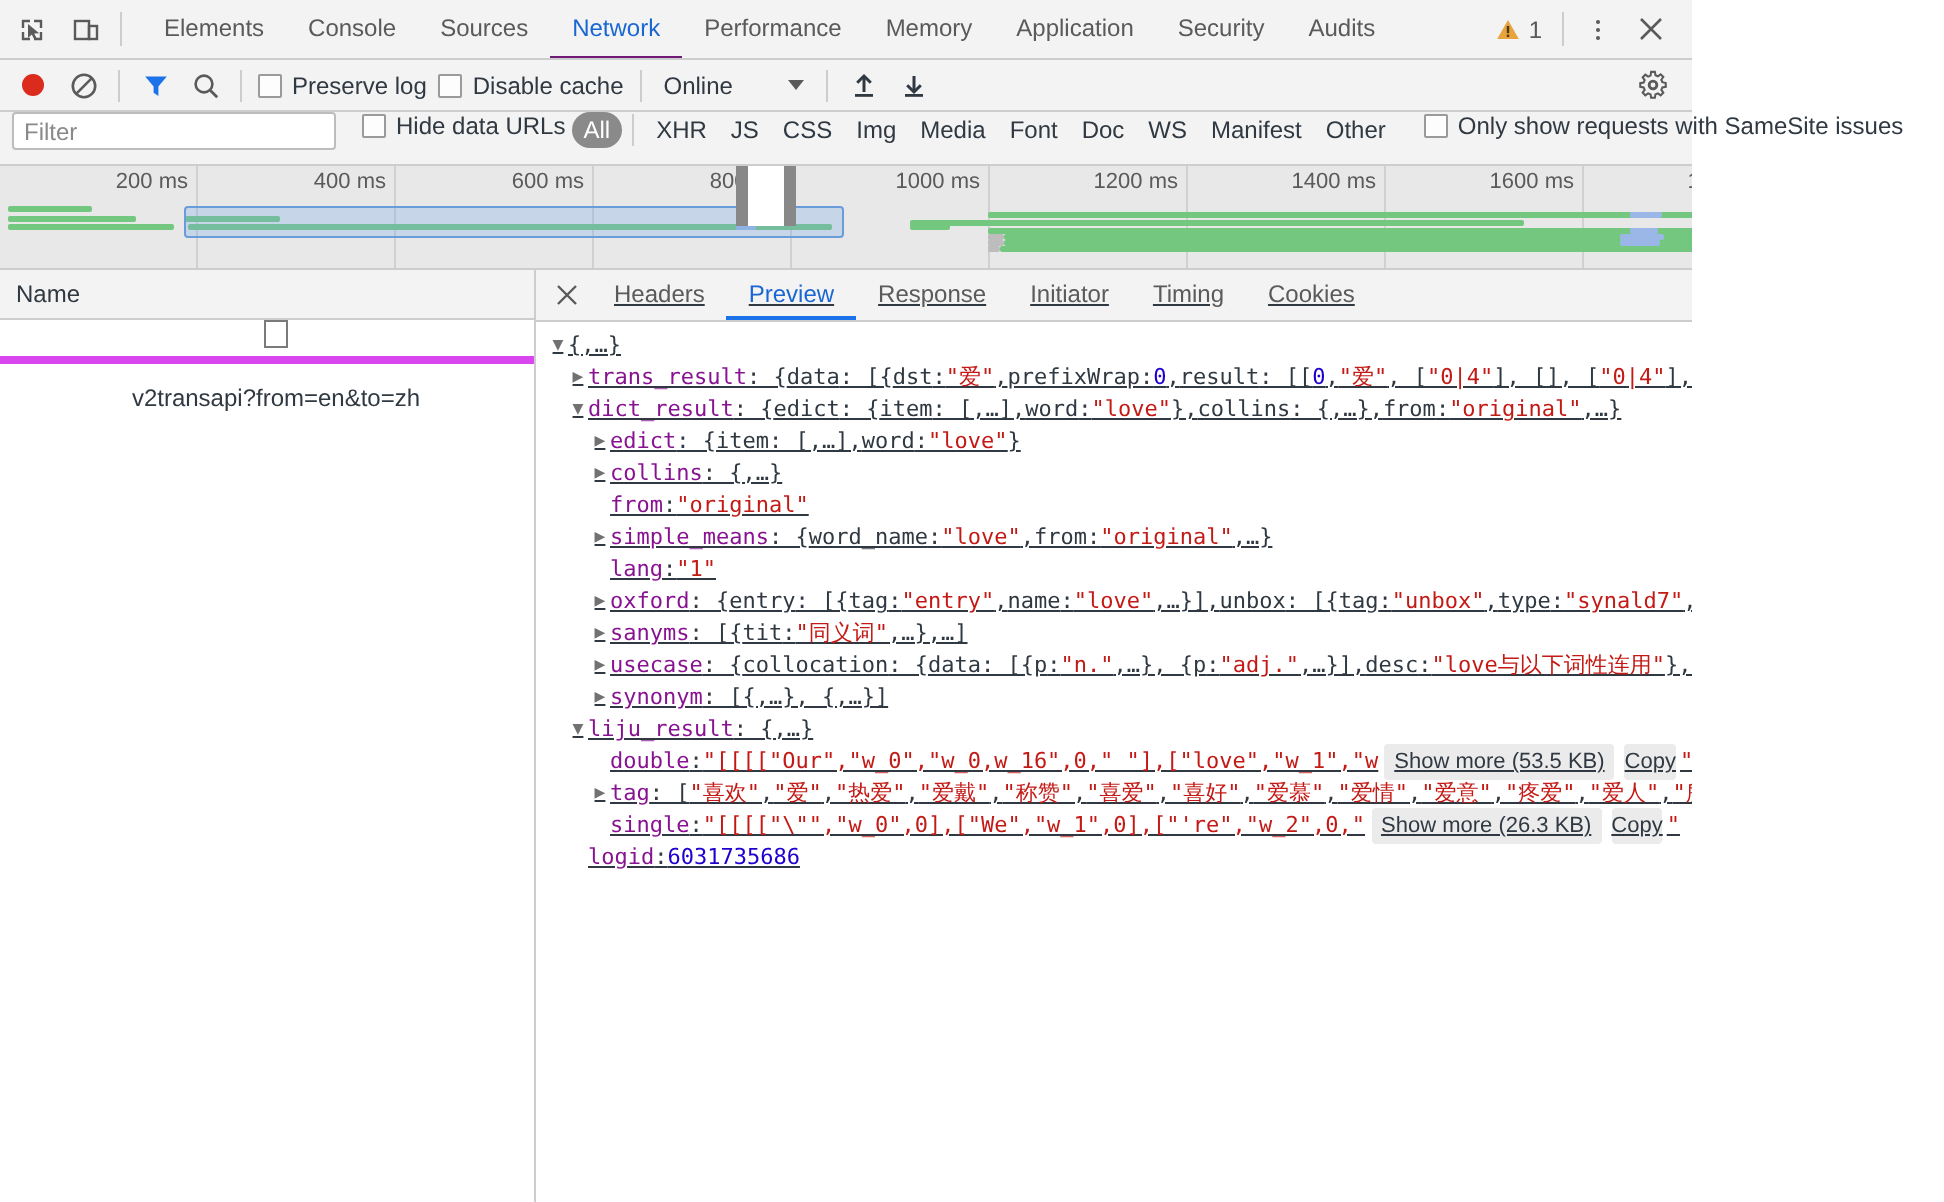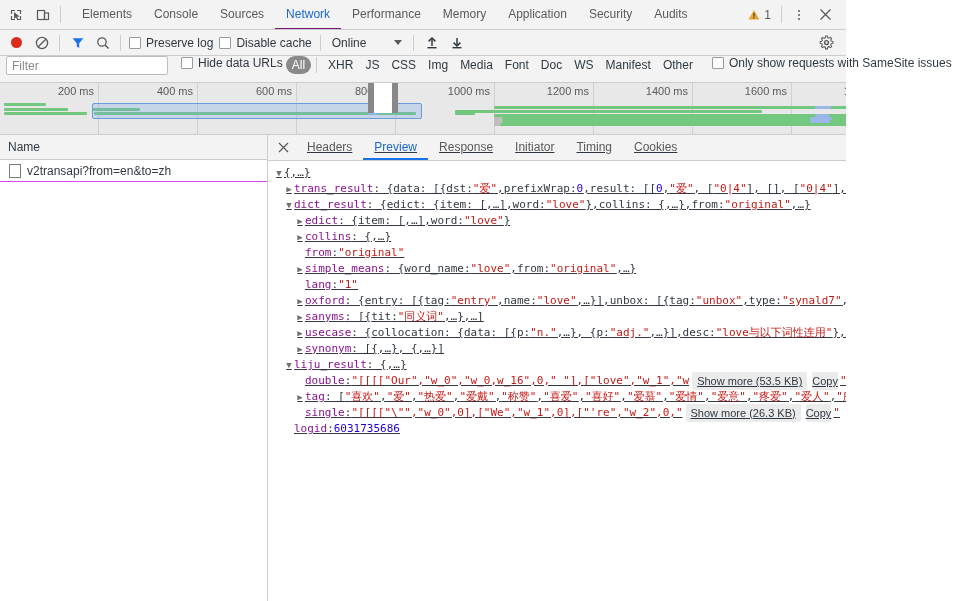--- a/index.html
+++ b/index.html
@@ -159,23 +159,23 @@
     border-right: 1px solid #cdcdcd;
     display: flex; flex-direction: column; background: #fff;
   }
   .name-header {
     height: 25px; min-height: 25px;
     background: #f3f3f3; border-bottom: 1px solid #cdcdcd;
     display: flex; align-items: center;
     padding-left: 8px; font-size: 12px; color: #303942;
   }
   .req-row {
-    height: 22px; display: flex; align-items: center; gap: 6px;
+    height: 22px; display: flex; align-items: center; gap: 18px;
     padding-left: 9px; font-size: 12px; color: #303942;
-    border-bottom: 1px solid #d946ef; cursor: pointer;
+    border-bottom: 4px solid #d946ef; cursor: pointer; flex-direction: column;
   }
   .doc-icon {
     width: 12px; height: 14px; border: 1px solid #7a7a7a;
     background: #fff; display: inline-block; flex: none;
   }
 
   .right-pane { flex: 1; display: flex; flex-direction: column; min-width: 0; background: #fff; text-decoration: underline; }
   .detail-tabs {
     height: 26px; min-height: 26px; background: #f3f3f3;
     border-bottom: 1px solid #cdcdcd;

